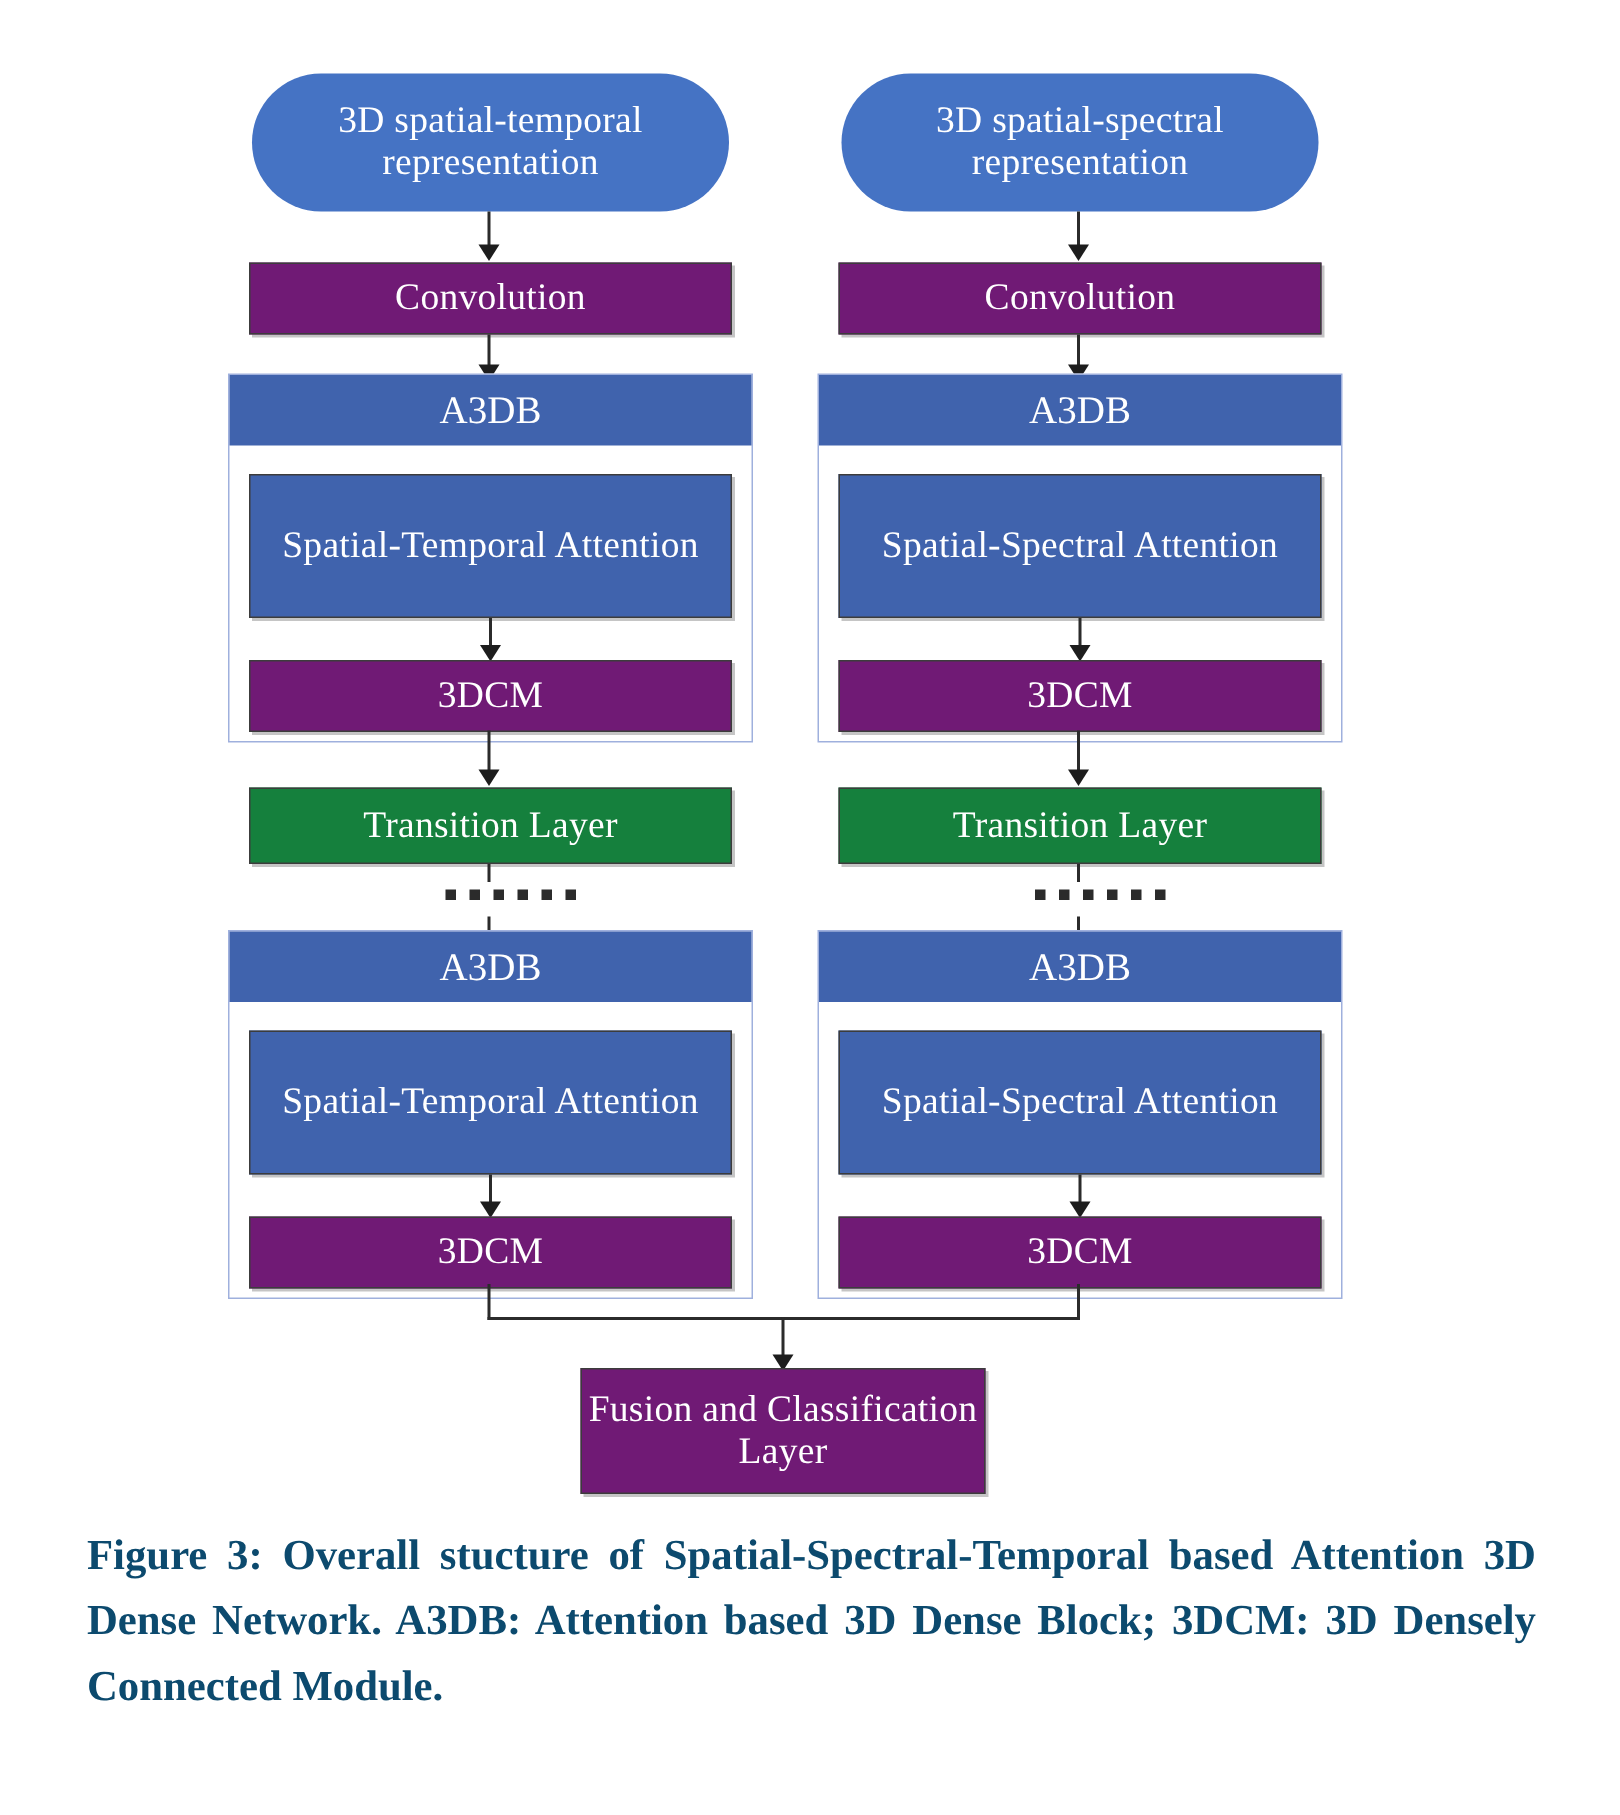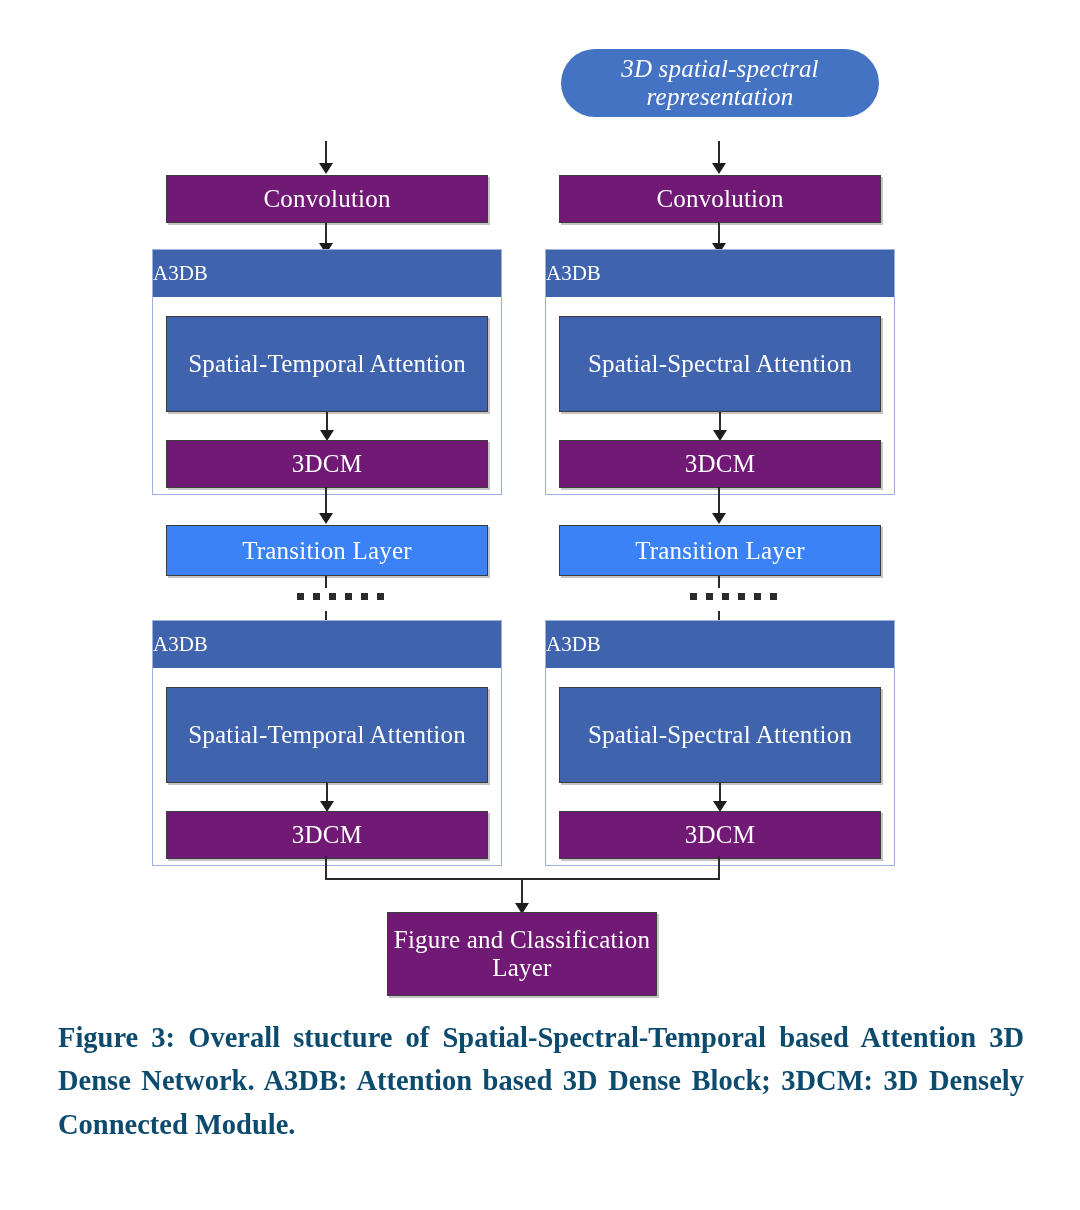--- a/index.html
+++ b/index.html
@@ -33,38 +33,38 @@
     box-shadow:2px 2px 0 rgba(150,150,150,0.55);
     font-size:25px;
   }
   .blue {
     background:#4063ad;
     border:1.5px solid #3c3c3c;
     box-shadow:2px 2px 0 rgba(150,150,150,0.55);
     font-size:25px;
   }
   .green {
-    background:#3b82f6;
+    background:#15803d;
     border:1.5px solid #3c3c3c;
     box-shadow:2px 2px 0 rgba(150,150,150,0.55);
     font-size:25px;
   }
   
   .group {
     position:absolute;
     border:1.2px solid #9fb0dd;
     background:#ffffff;
   }
   .group-head {
     position:absolute;
     left:0; top:0;
     background:#4063ad;
     color:#fff;
-    display:flex; align-items:center; justify-content:flex-start;
-    font-size:21px;
+    display:flex; align-items:center; justify-content:center;
+    font-size:26px;
   }
 
   
   .vline { position:absolute; width:2px; background:#2b2b2b; }
   .hline { position:absolute; height:2px; background:#2b2b2b; }
   .arrowhead {
     position:absolute;
     width:0; height:0;
     border-left:7px solid transparent;
     border-right:7px solid transparent;
@@ -85,20 +85,23 @@
     text-align:justify;
     text-align-last:left;
     letter-spacing:0px;
   }
 </style>
 </head>
 <body>
 
 <div id="figure">
 
+  <div class="node rounded" style="left:168px; top:49px; width:318px; height:92px;">
+    <span>3D spatial-temporal representation</span>
+  </div>
   <div class="vline" style="left:325px; top:141px; height:30px;"></div>
   <div class="arrowhead" style="left:319px; top:163px;"></div>
 
   <div class="node teal" style="left:166px; top:175px; width:322px; height:48px;">
     <span>Convolution</span>
   </div>
   <div class="vline" style="left:325px; top:223px; height:28px;"></div>
   <div class="arrowhead" style="left:319px; top:243px;"></div>
 
   <div class="group" style="left:152px; top:249px; width:350px; height:246px;">
@@ -140,21 +143,21 @@
     <div class="node blue" style="left:13px; top:66px; width:322px; height:96px;">
       <span>Spatial-Temporal Attention</span>
     </div>
     <div class="vline" style="left:173px; top:162px; height:25px;"></div>
     <div class="arrowhead" style="left:167px; top:180px;"></div>
     <div class="node teal" style="left:13px; top:190px; width:322px; height:48px;">
       <span>3DCM</span>
     </div>
   </div>
 
-  <div class="node rounded" style="left:561px; top:49px; width:318px; height:68px;font-style:italic;">
+  <div class="node rounded" style="left:561px; top:49px; width:318px; height:92px;">
     <span>3D spatial-spectral representation</span>
   </div>
   <div class="vline" style="left:718px; top:141px; height:30px;"></div>
   <div class="arrowhead" style="left:712px; top:163px;"></div>
 
   <div class="node teal" style="left:559px; top:175px; width:322px; height:48px;">
     <span>Convolution</span>
   </div>
   <div class="vline" style="left:718px; top:223px; height:28px;"></div>
   <div class="arrowhead" style="left:712px; top:243px;"></div>
@@ -208,18 +211,18 @@
   <div class="vline" style="left:325px; top:856px; height:24px;"></div>
 
   <div class="vline" style="left:718px; top:856px; height:24px;"></div>
 
   <div class="hline" style="left:325px; top:878px; width:395px;"></div>
 
   <div class="vline" style="left:521px; top:878px; height:33px;"></div>
   <div class="arrowhead" style="left:515px; top:903px;"></div>
 
   <div class="node teal" style="left:387px; top:912px; width:270px; height:84px; font-size:25px;">
-    <span style="white-space:pre-line;">Figure  and Classification Layer</span>
+    <span style="white-space:pre-line;">Fusion  and Classification Layer</span>
   </div>
 
 </div>
 
 <div id="caption">Figure 3: Overall stucture of Spatial-Spectral-Temporal based Attention 3D Dense Network. A3DB: Attention based 3D Dense Block; 3DCM: 3D Densely Connected Module.</div>
 
 </body></html>

